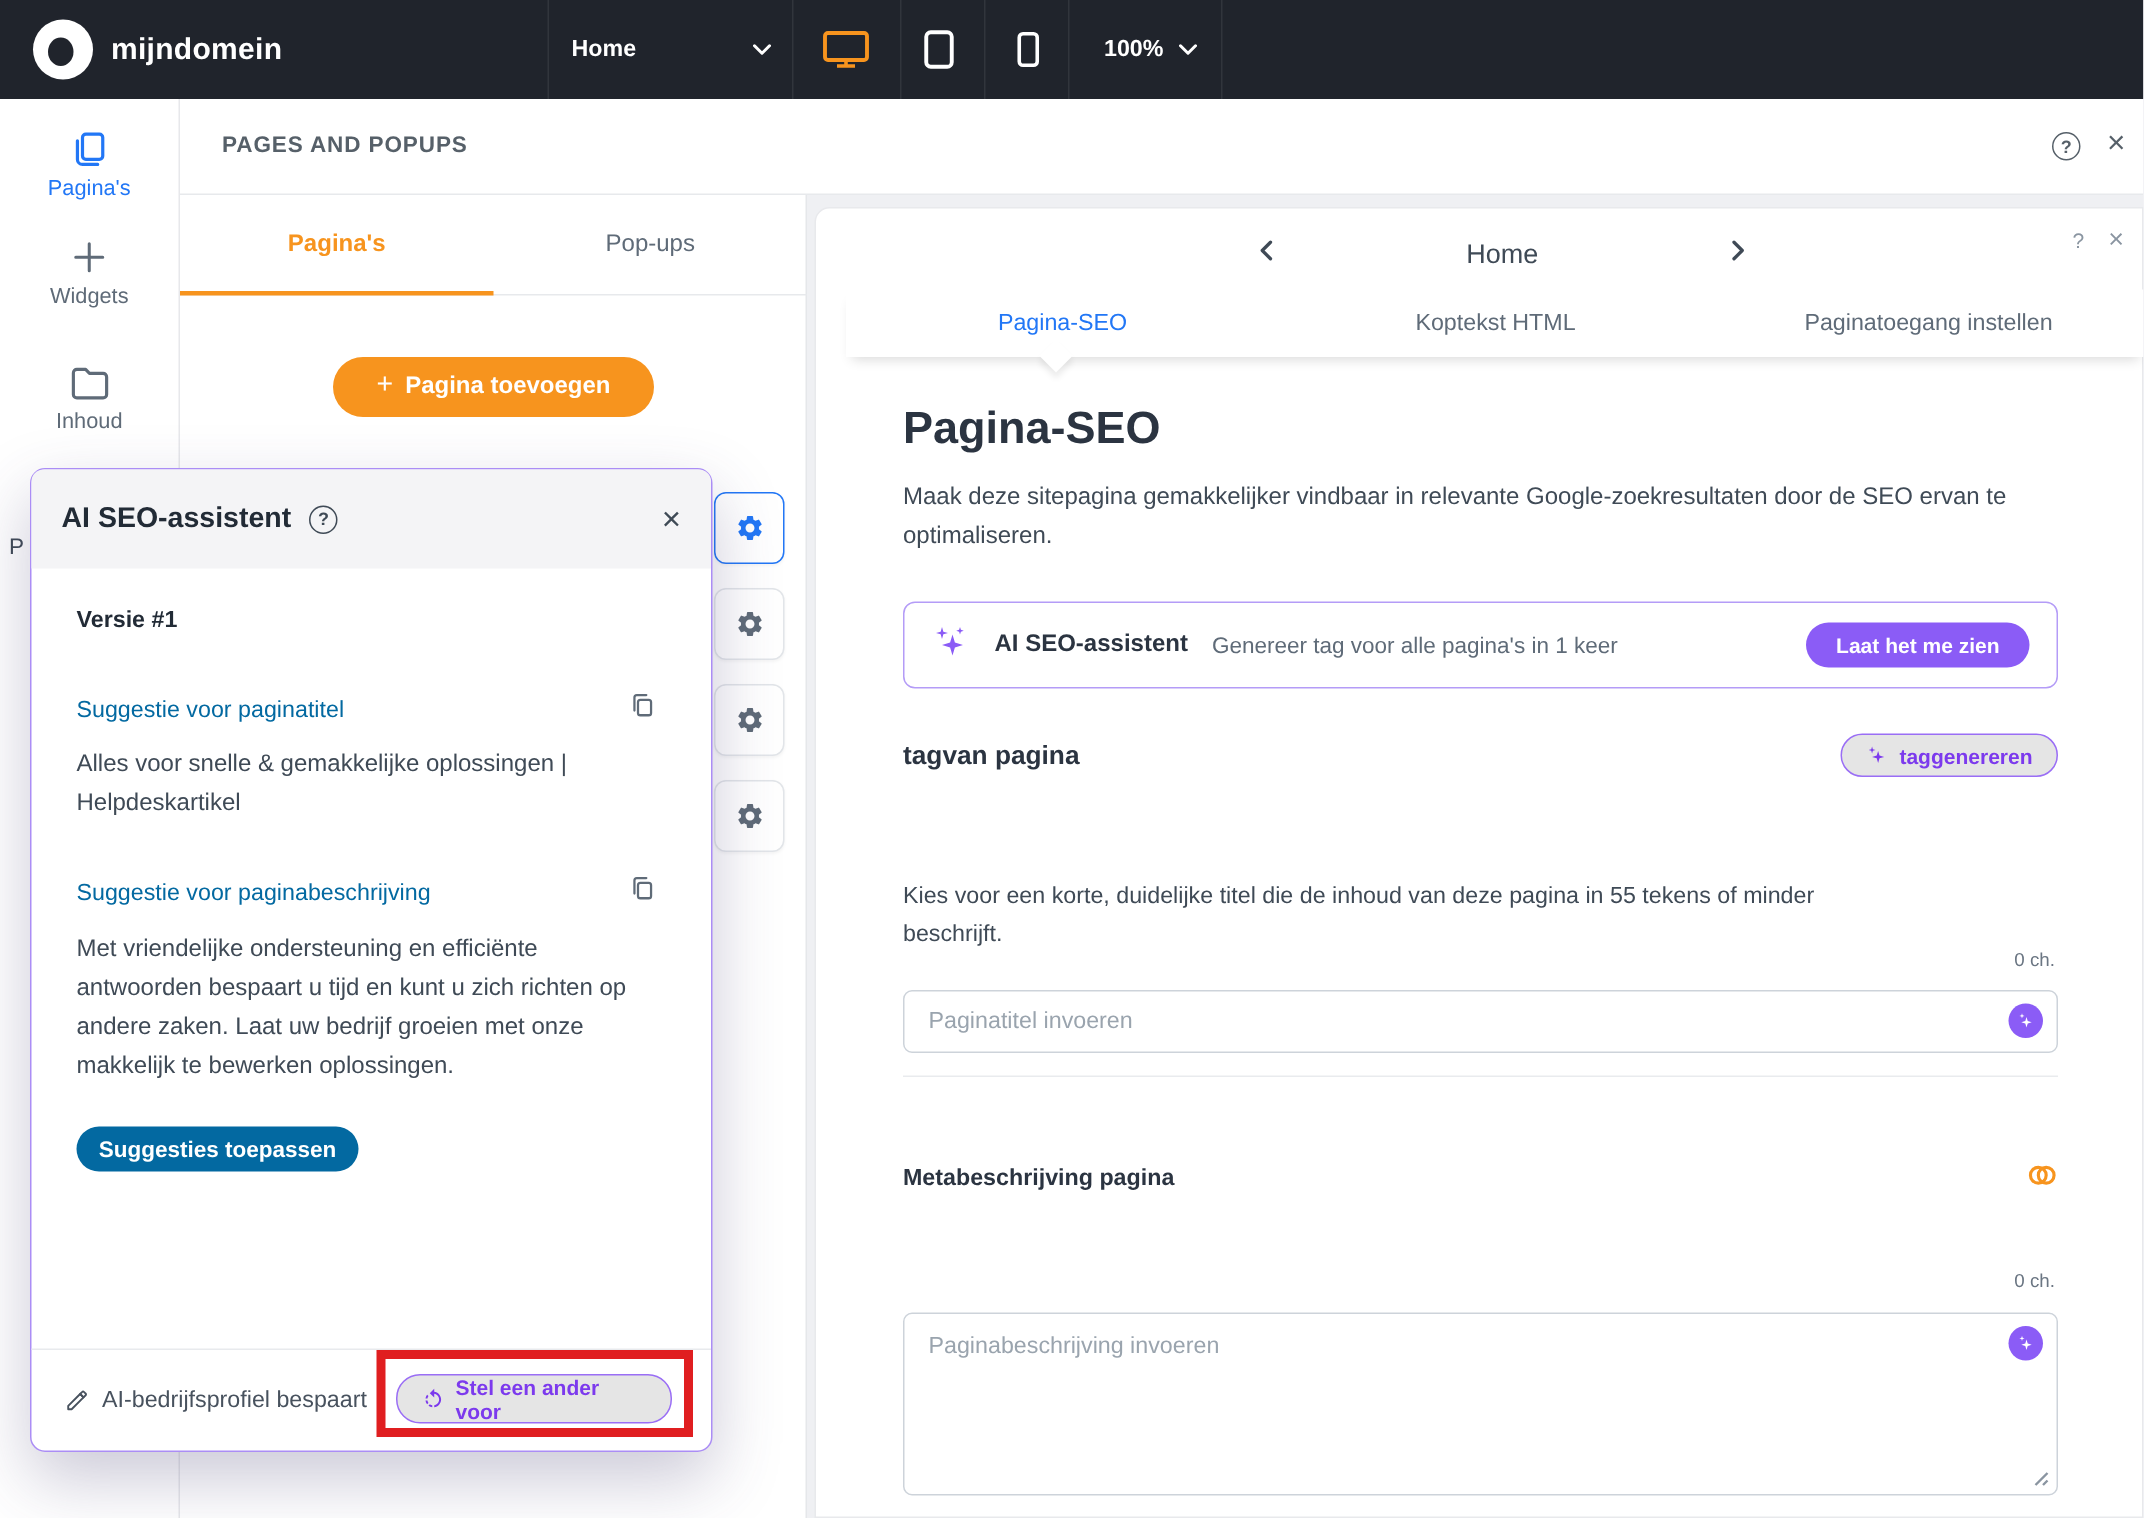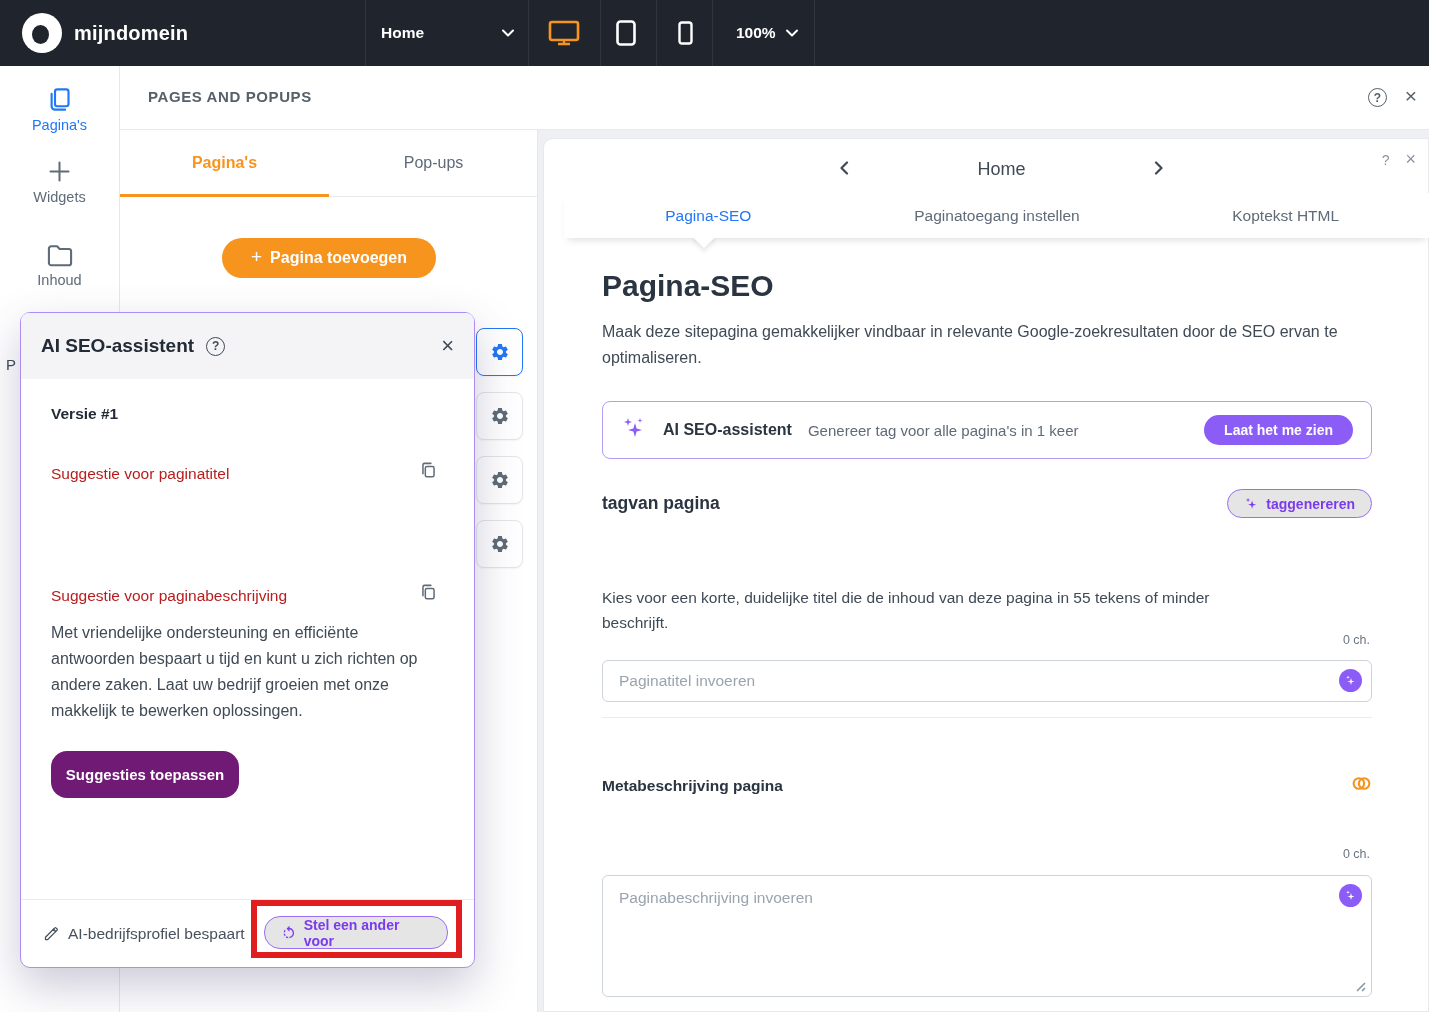--- a/index.html
+++ b/index.html
@@ -72,24 +72,24 @@
   textarea.inp { height:122px; padding-top:13px; resize:none; }
   .ai-circle { position:absolute; width:23px; height:23px; border-radius:50%; background:#8b5cf6; display:flex; align-items:center; justify-content:center; }
   .divider { position:absolute; left:58px; width:770px; height:1px; background:#e9ebee; }
 
   
   .popup { position:absolute; left:20px; top:312px; width:455px; height:656px; background:#fff; border:1.5px solid #ab8df5; border-radius:10px; z-index:50; box-shadow:0 18px 45px rgba(70,60,110,.28); }
   .popup-header { position:absolute; left:0; top:0; width:100%; height:66px; background:#f4f4f6; border-radius:8px 8px 0 0; display:flex; align-items:center; padding:0 20px; gap:12px; }
   .popup-title { font-size:19px; font-weight:700; color:#222b36; }
   .popup-close { margin-left:auto; color:#3f4a56; font-size:22px; }
   .popup .version { position:absolute; left:30px; top:92px; font-size:15.5px; font-weight:700; color:#222b36; }
-  .sug-label { position:absolute; left:30px; font-size:15.5px; color:#b91c1c; }
+  .sug-label { position:absolute; left:30px; font-size:15.5px; color:#0369a1; }
   .copy-btn { position:absolute; left:398px; }
   .sug-text { position:absolute; left:30px; font-size:16px; line-height:26px; color:#3f4a56; }
-  .apply-btn { position:absolute; left:30px; top:438px; width:188px; height:47px; background:#701a75; border-radius:16px; color:#fff; font-size:15px; font-weight:700; display:flex; align-items:center; justify-content:center; }
+  .apply-btn { position:absolute; left:30px; top:438px; width:188px; height:30px; background:#0369a1; border-radius:16px; color:#fff; font-size:15px; font-weight:700; display:flex; align-items:center; justify-content:center; }
   .popup-footer { position:absolute; left:0; top:586px; width:100%; height:68px; border-top:1px solid #e8eaed; display:flex; align-items:center; padding:0 22px; }
   .profile-link { display:flex; align-items:center; gap:8px; font-size:15.5px; color:#48525e; }
   .suggest-btn { position:absolute; left:243px; top:16px; width:184px; height:33px; }
 
   .red-box { position:absolute; left:251px; top:900px; width:211px; height:58px; border:6px solid #e01e20; z-index:60; }
 
   .clipped-p { position:absolute; left:6px; top:356px; font-size:15px; color:#3f4a56; z-index:11; }
 </style>
 </head>
 <body>
@@ -224,22 +224,22 @@
       <span class="nav-title">Home</span>
       <span>
         <svg width="10" height="14" viewBox="0 0 10 14">
             <path d="M2 1.5L7.5 7 2 12.5" fill="none" stroke="#3f4a56" stroke-width="2.2" stroke-linecap="round" stroke-linejoin="round"></path>
           </svg>
       </span>
     </div>
 
     <div class="tabstrip">
       <div class="dtab active">Pagina-SEO</div>
+      <div class="dtab">Koptekst HTML</div>
       <div class="dtab">Paginatoegang instellen</div>
-      <div class="dtab">Koptekst HTML</div>
     </div>
     <div class="notch"></div>
 
     <div class="h1">Pagina-SEO</div>
     <div class="intro">Maak deze sitepagina gemakkelijker vindbaar in relevante Google-zoekresultaten door de SEO ervan te optimaliseren.</div>
 
     <div class="banner">
       <span>
         <svg width="26" height="26" viewBox="0 0 26 26">
             <path fill="#8b5cf6" d="M14 8l1.6 5.4L21 15l-5.4 1.6L14 22l-1.6-5.4L7 15l5.4-1.6z"></path>
@@ -311,20 +311,21 @@
 
     <div class="version">Versie #1</div>
 
     <div class="sug-label" style="top:152px">Suggestie voor paginatitel</div>
     <span class="copy-btn" style="top:148px">
       <svg width="19" height="19" viewBox="0 0 24 24" fill="none" stroke="#5f6b78" stroke-width="1.9" stroke-linejoin="round">
           <rect x="8" y="7" width="11" height="13" rx="2"></rect>
           <path d="M5 16V5a2 2 0 0 1 2-2h8" stroke-linecap="round"></path>
         </svg>
     </span>
+    <div class="sug-text" style="top:184px;width:368px">Alles voor snelle &amp; gemakkelijke oplossingen | Helpdeskartikel</div>
 
     <div class="sug-label" style="top:274px">Suggestie voor paginabeschrijving</div>
     <span class="copy-btn" style="top:270px">
       <svg width="19" height="19" viewBox="0 0 24 24" fill="none" stroke="#5f6b78" stroke-width="1.9" stroke-linejoin="round">
           <rect x="8" y="7" width="11" height="13" rx="2"></rect>
           <path d="M5 16V5a2 2 0 0 1 2-2h8" stroke-linecap="round"></path>
         </svg>
     </span>
     <div class="sug-text" style="top:307px;width:385px">Met vriendelijke ondersteuning en efficiënte antwoorden bespaart u tijd en kunt u zich richten op andere zaken. Laat uw bedrijf groeien met onze makkelijk te bewerken oplossingen.</div>
 

